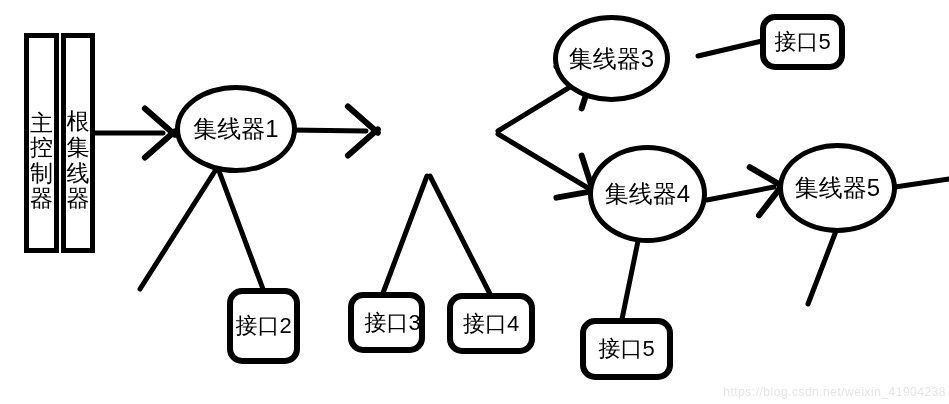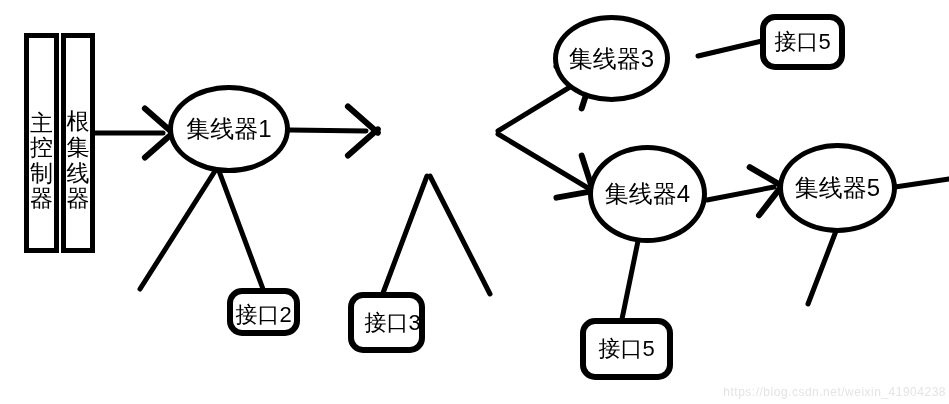--- a/index.html
+++ b/index.html
@@ -117,38 +117,41 @@
       <line x1="759.0037435279683" y1="215.2865209231697" x2="783.3640388276195" y2="183.8741509720858" class="arrowleg"></line>
     </svg>
 
   <div class="vbox" style="left:24px; top:33px; width:35px; height:220px;">
     <span class="vtext">主控制器</span>
   </div>
   <div class="vbox" style="left:61px; top:33px; width:34px; height:220px;">
     <span class="vtext">根集线器</span>
   </div>
 
-  <div class="hub" style="left:168px; top:85px; width:122px; height:88px;">
+  <div class="hub" style="left:175px; top:85px; width:122px; height:88px;">
     <span>集线器1</span>
   </div>
   <div class="hub" style="left:553px; top:15px; width:117px; height:87px;">
     <span>集线器3</span>
   </div>
   <div class="hub" style="left:588px; top:145px; width:119px; height:98px;">
     <span>集线器4</span>
   </div>
   <div class="hub" style="left:778px; top:143px; width:119px; height:90px;">
     <span>集线器5</span>
   </div>
 
-  <div class="port" style="left:227px; top:288px; width:73px; height:48px;align-items:flex-end;">
+  <div class="port" style="left:227px; top:288px; width:73px; height:76px;">
     <span>接口2</span>
   </div>
   <div class="port" style="left:348px; top:292px; width:77px; height:61px;padding-left:12px;">
     <span>接口3</span>
+  </div>
+  <div class="port" style="left:447px; top:293px; width:88px; height:61px;">
+    <span>接口4</span>
   </div>
   <div class="port" style="left:760px; top:14px; width:85px; height:56px;">
     <span>接口5</span>
   </div>
   <div class="port" style="left:580px; top:318px; width:93px; height:62px;">
     <span>接口5</span>
   </div>
 
   <div class="watermark">https://blog.csdn.net/weixin_41904238</div>
 

